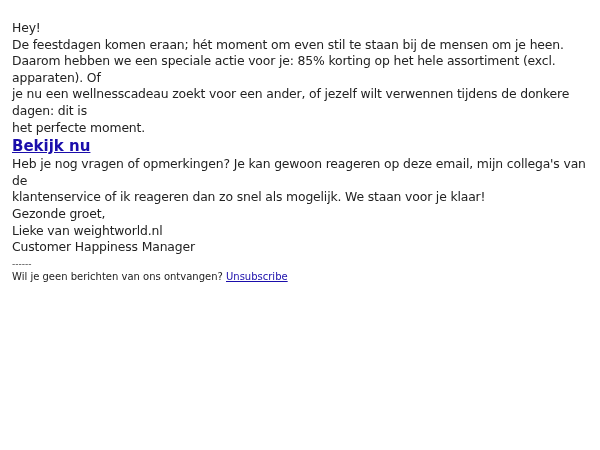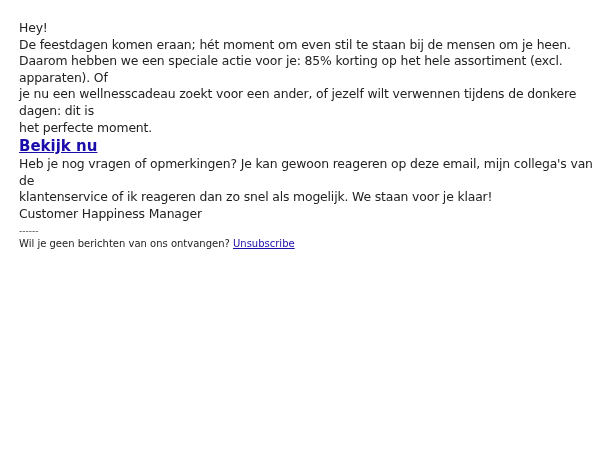--- a/index.html
+++ b/index.html
@@ -1,36 +1,38 @@
 <!DOCTYPE html>
 <html><head>
 <meta charset="utf-8">
 <style>
   html, body { margin: 0; padding: 0; background: #ffffff; }
   body {
     width: 600px; height: 450px; overflow: hidden;
     font-family: "DejaVu Sans", sans-serif;
     color: #222222;
   }
-  .content { padding: 20px 6px 0 19px; }
+  .content { padding: 20px 6px 0 12px; }
   .line { font-size: 12.4px; line-height: 16.6px; margin: 0; letter-spacing: -0.15px; }
   .cta { display: block; font-size: 15px; font-weight: bold; color: #1a0dab; line-height: 19px; margin: 1px 0 0 0; }
   .sep { font-size: 9px; line-height: 12px; color: #444; margin-top: 2px; }
   .footer { font-size: 10px; line-height: 14px; margin: 0; }
   .footer a { color: #1a0dab; text-decoration: underline; }
   .box-icon { display: inline-block; width: 9px; height: 11px; border: 1px solid #333; font-size: 8px; line-height: 11px; text-align: center; vertical-align: -1px; margin-left: 2px; }
 </style>
 </head>
 <body>
 
 <div class="content">
   <p class="line">Hey!</p>
   <p class="line">De feestdagen komen eraan; hét moment om even stil te staan bij de mensen om je heen.</p>
   <p class="line">Daarom hebben we een speciale actie voor je: 85% korting op het hele assortiment (excl. apparaten). Of</p>
   <p class="line">je nu een wellnesscadeau zoekt voor een ander, of jezelf wilt verwennen tijdens de donkere dagen: dit is</p>
   <p class="line">het perfecte moment.</p>
   <a class="cta" href="#">Bekijk nu</a>
   <p class="line">Heb je nog vragen of opmerkingen? Je kan gewoon reageren op deze email, mijn collega's van de</p>
   <p class="line">klantenservice of ik reageren dan zo snel als mogelijk. We staan voor je klaar!</p>
+  <p class="line">Gezonde groet,</p>
+  <p class="line">Lieke van weightworld.nl</p>
   <p class="line">Customer Happiness Manager</p>
   <div class="sep">------</div>
   <p class="footer"><span>Wil je geen berichten van ons ontvangen?</span> <a href="#">Unsubscribe</a></p>
 </div>
 
 </body></html>

